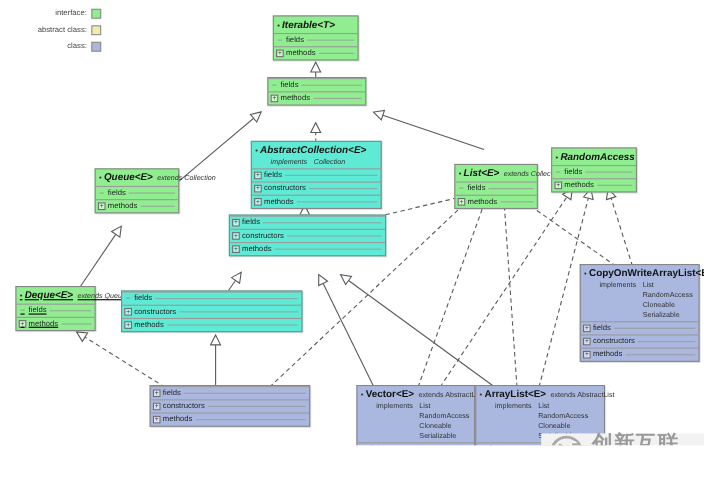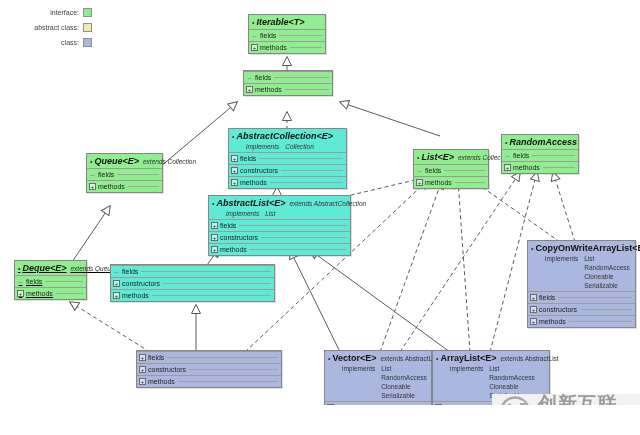--- a/index.html
+++ b/index.html
@@ -377,33 +377,20 @@
         <span class="rule"></span>
       </div>
       <div class="member">
         <span class="exp">+</span>
         <span class="mlabel">methods</span>
         <span class="rule"></span>
       </div>
     </div>
 
   <div class="node abstract" style="left:208px; top:195px; width:143px;">
-      <div class="hdr">
-        <div class="title-line">
-          <span class="bullet">•</span>
-          <span class="tname">AbstractList&lt;E&gt;</span>
-          <span class="ext">extends AbstractCollection</span>
-        </div>
-        <div class="impl-line">
-          <span class="impl-kw">implements</span>
-          <span class="impl-names">
-            <span>List</span>
-          </span>
-        </div>
-      </div>
       <div class="member">
         <span class="exp">+</span>
         <span class="mlabel">fields</span>
         <span class="rule"></span>
       </div>
       <div class="member">
         <span class="exp">+</span>
         <span class="mlabel">constructors</span>
         <span class="rule"></span>
       </div>

